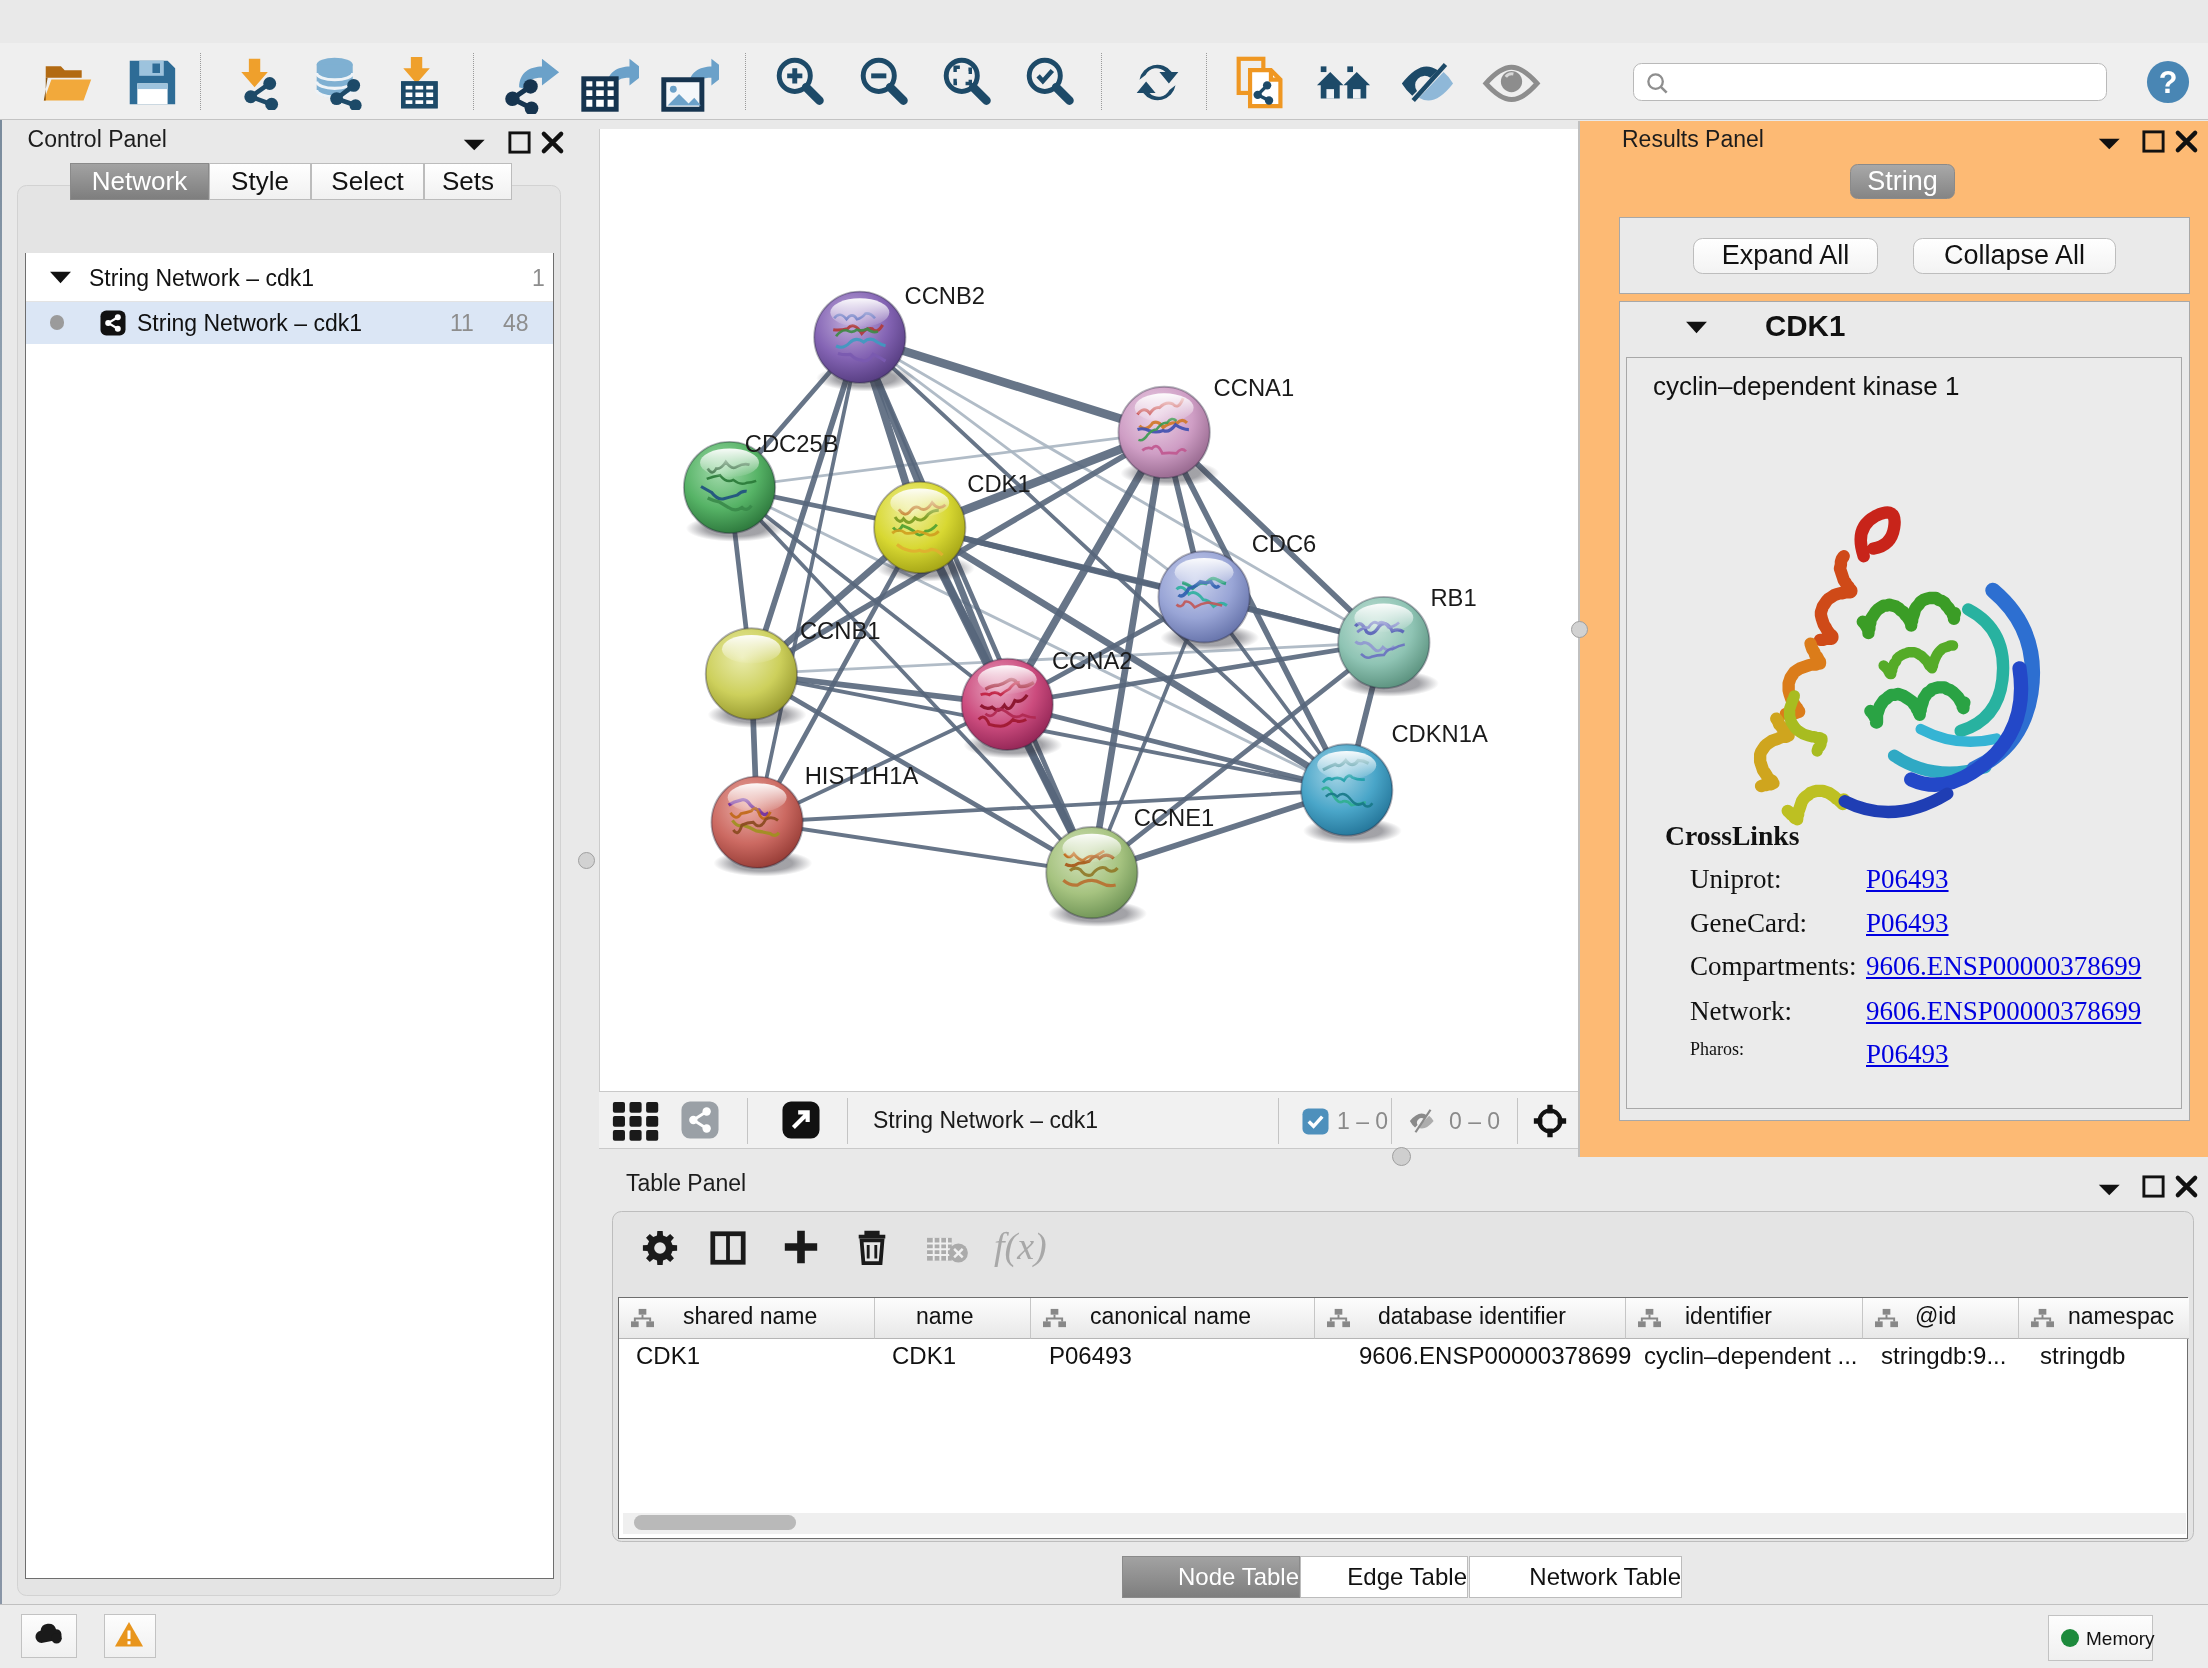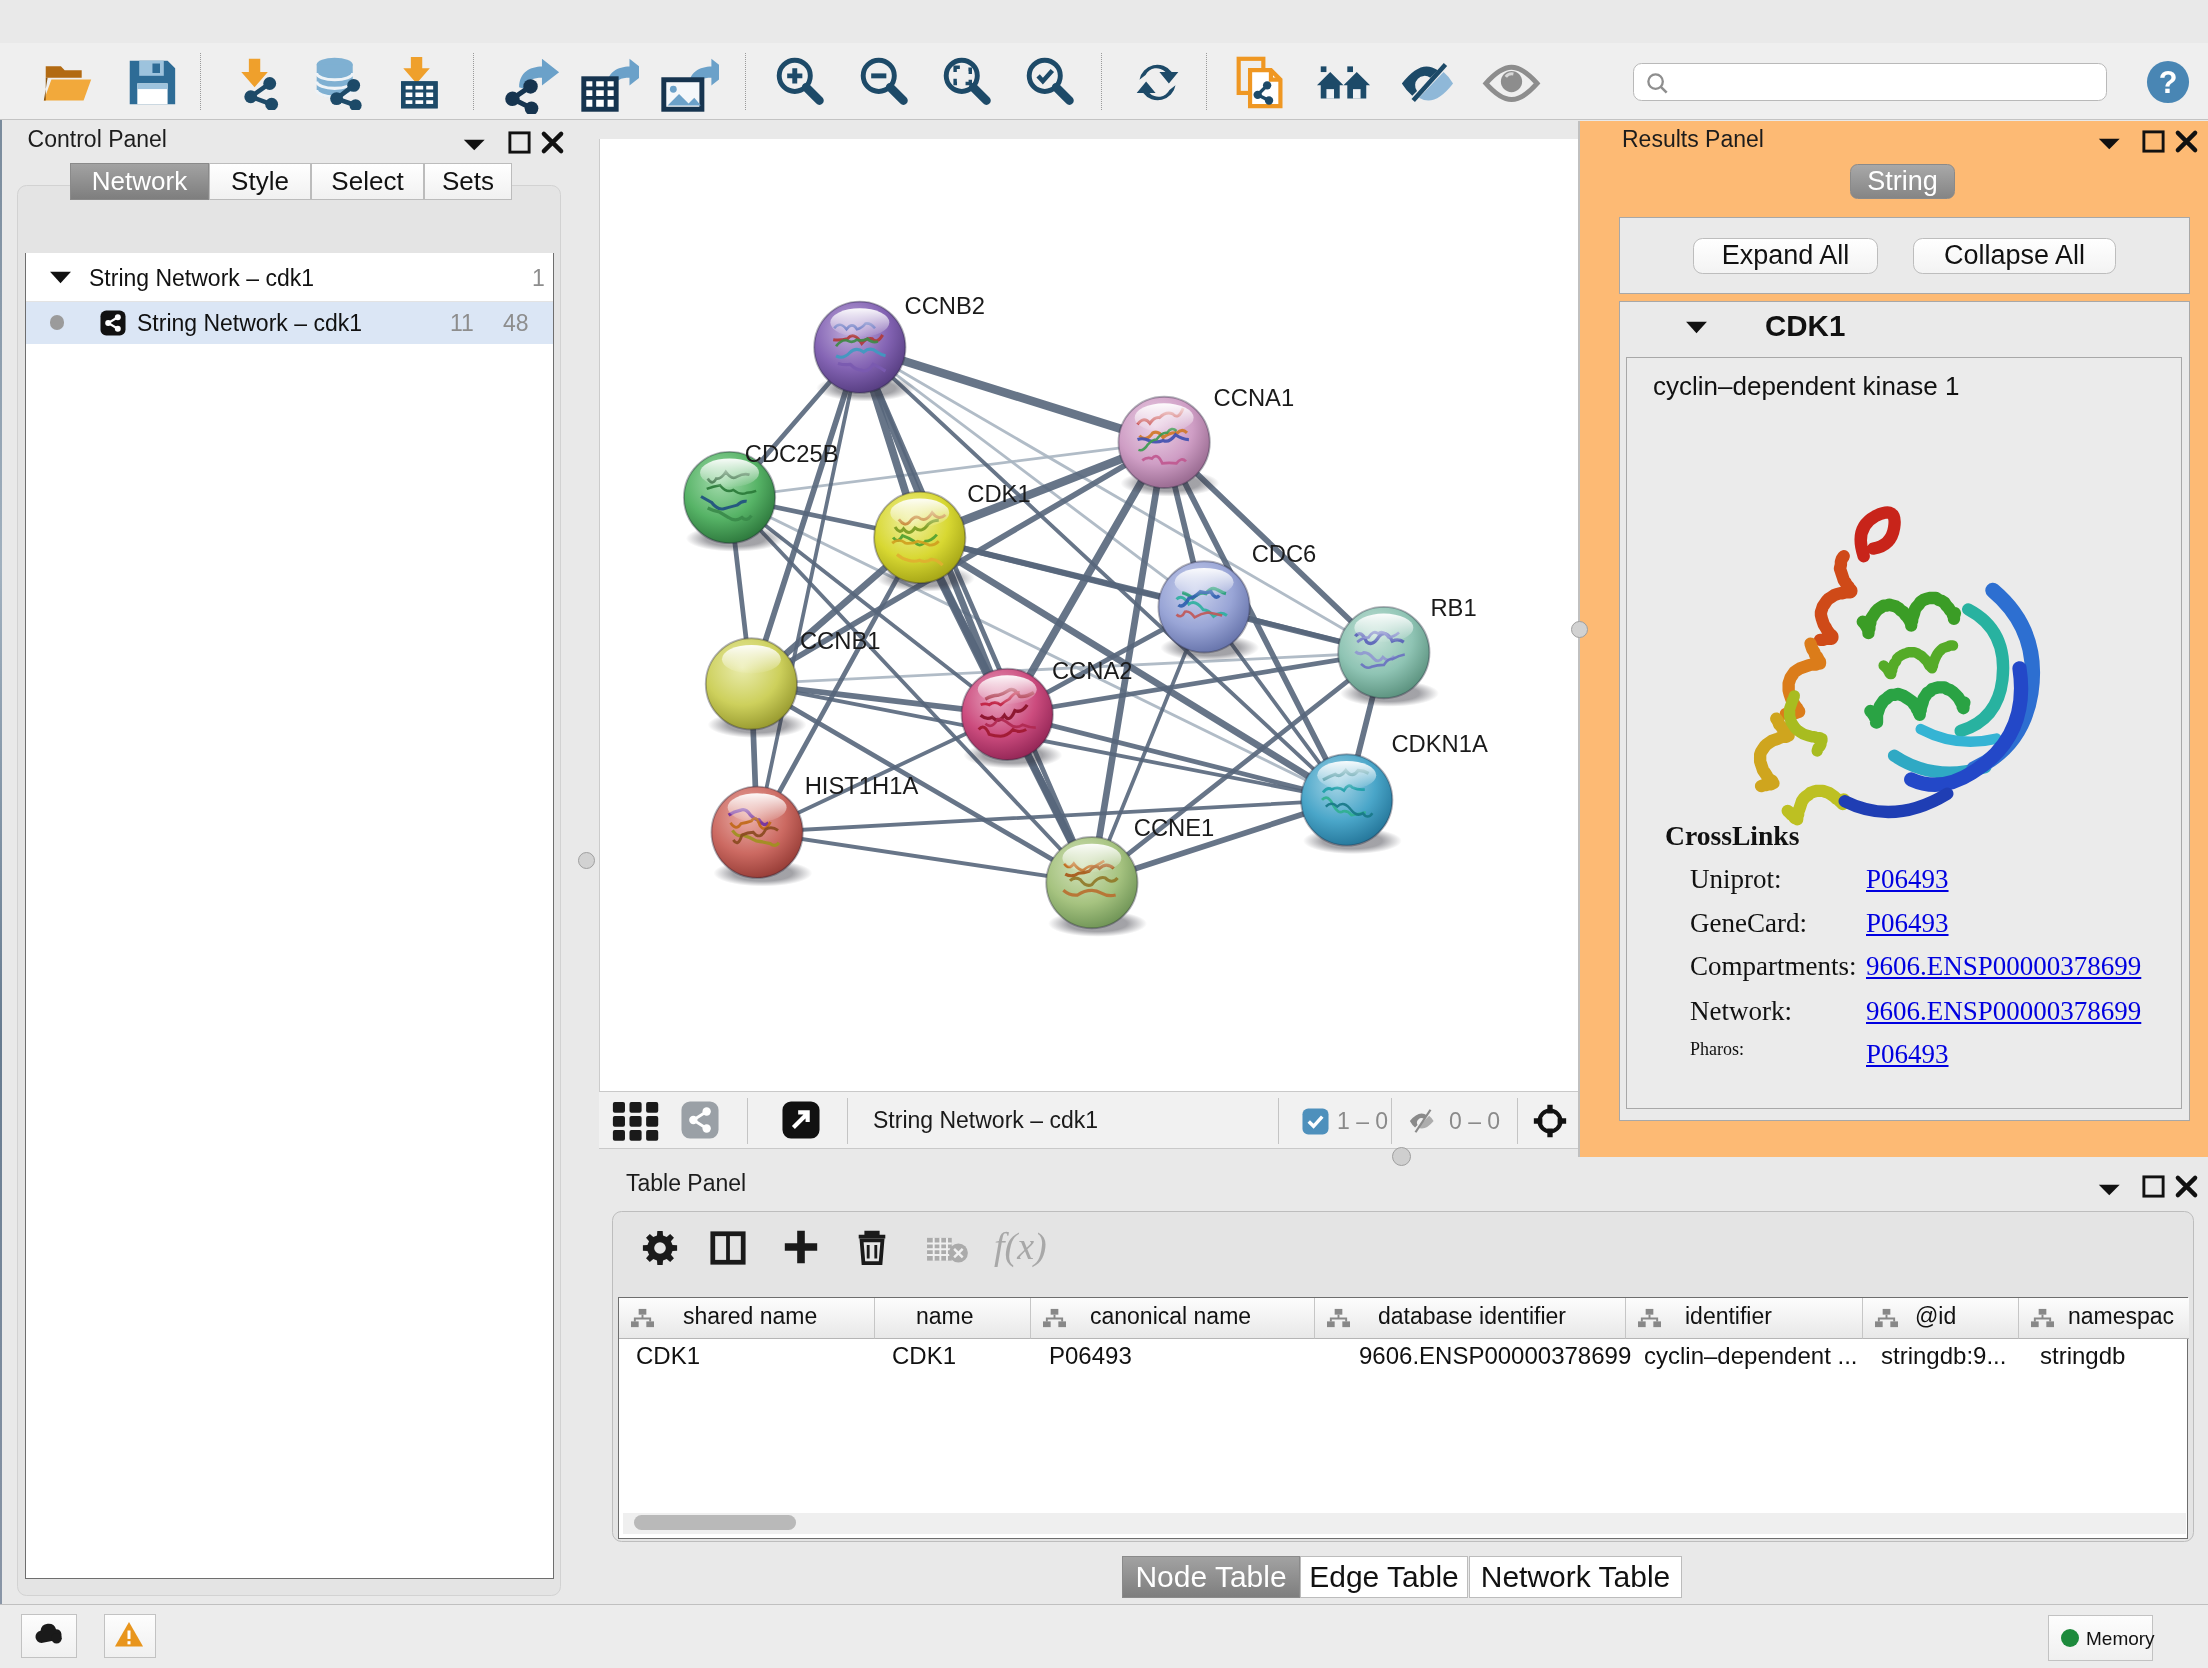--- a/index.html
+++ b/index.html
@@ -28,42 +28,42 @@
 .tab { position:absolute; top:43px; height:37px; border:1px solid #bcbcbc;
   background:linear-gradient(#ffffff,#f1f1f1); color:#111; font-size:26px;
   text-align:center; line-height:35px; }
 .tabsel { background:linear-gradient(#a2a2a2,#7e7e7e); color:#fff; border-color:#8a8a8a; }
 #cp-header { position:absolute; left:25px; top:97px; width:529px; height:36px;
   background:#d9d9d9; border:1.9px solid #6e6e6e; border-bottom:1px solid #9a9a9a; }
 #cp-list { position:absolute; left:25px; top:133px; width:529px; height:1326px;
   background:#ffffff; border:1.9px solid #6e6e6e; border-top:none; }
 .cprow { position:absolute; left:0; width:527px; height:43px; font-size:23px; color:#111; }
 
-#canvas { position:absolute; left:599px; top:139px; width:979px; height:970px;
+#canvas { position:absolute; left:599px; top:129px; width:979px; height:970px;
   background:#ffffff; border-left:1px solid #cccccc; }
 #canvstrip { position:absolute; left:599px; top:1091px; width:979px; height:58px;
   background:#f1f1f1; border-top:1px solid #c9c9c9; border-bottom:1px solid #c9c9c9; }
 .vsep { position:absolute; top:5.7px; height:46px; width:0; border-left:1px solid #c4c4c4; }
 #canvdivider { position:absolute; left:1578px; top:121px; width:1.9px; height:1036px; background:#c0c0c0; }
 
 #rpanel { position:absolute; left:1580px; top:121px; width:629px; height:1036px; background:#fdba74; }
 .rbox { position:absolute; border:1.9px solid #a8a8a8; }
 .btn { background:linear-gradient(#ffffff,#f3f3f3); border:1.9px solid #bdbdbd; border-radius:9.5px;
   font-size:27px; color:#111; text-align:center; }
 
 #tpanel { position:absolute; left:587px; top:1157px; width:1622px; height:447px; }
 #tp-inner { position:absolute; left:25px; top:54px; width:1582px; height:331px;
   background:#e4e4e4; border:1px solid #bdbdbd; border-radius:9.5px; }
 #ttable { position:absolute; left:31px; top:140px; width:1570px; height:242px;
   background:#ffffff; border:1.9px solid #6e6e6e; }
 .th { position:absolute; top:0; height:41px; background:linear-gradient(#fdfdfd,#e8e8e8);
   border-right:1px solid #c6c6c6; border-bottom:1px solid #b5b5b5; font-size:23px; color:#111; }
 .td { position:absolute; top:44px; height:40px; font-size:24px; color:#111; }
 .btab { position:absolute; top:399px; height:42px; border:1px solid #bcbcbc;
-  background:#ffffff; color:#111; font-size:30px; text-align:center; line-height:40px; }
+  background:#ffffff; color:#111; font-size:24px; text-align:right; line-height:40px; }
 
 #statusbar { position:absolute; left:0; top:1604px; width:2208px; height:65px;
   background:#ececec; border-top:1px solid #c0c0c0; }
 .sbtn { position:absolute; top:8.6px; height:44px; background:linear-gradient(#fdfdfd,#f0f0f0);
   border:1.9px solid #c2c2c2; }
 </style>
 </head>
 <body>
 <div id="win">
   <div style="position:absolute;left:0;top:95px;width:1.9px;height:1573px;background:linear-gradient(#5a7086,#8fa3b5 30%,#46607a 60%,#77859a);opacity:0.8;"></div>

